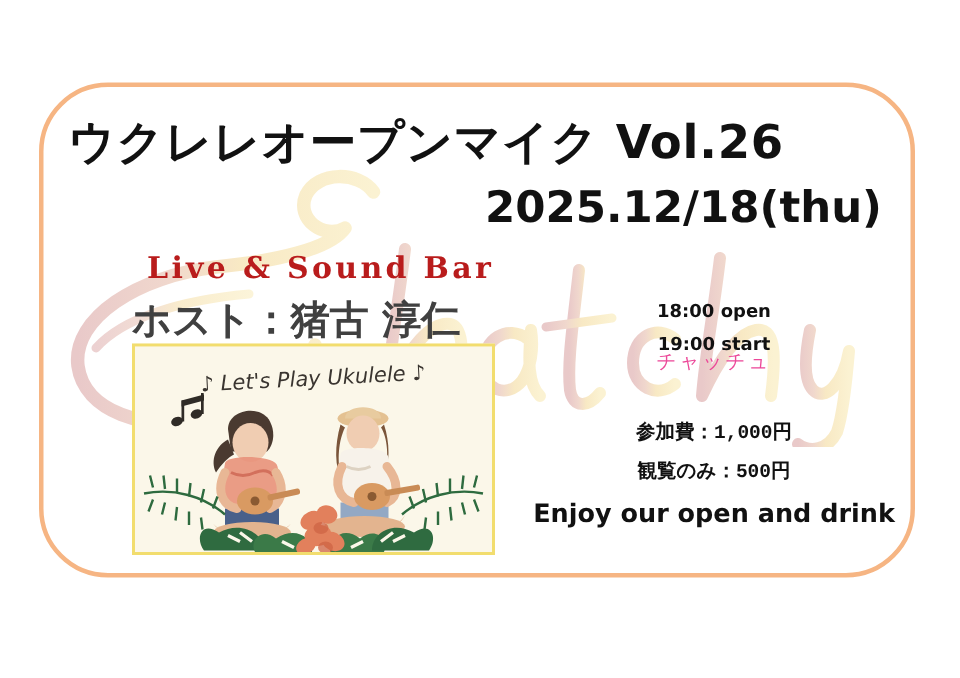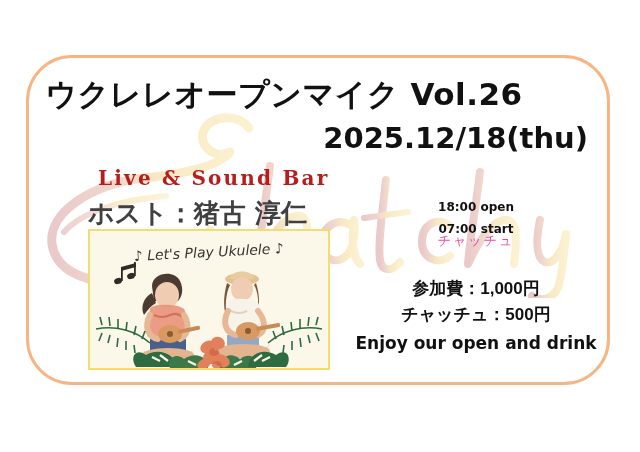--- a/index.html
+++ b/index.html
@@ -146,23 +146,23 @@
 
   #price-block {
     position: absolute;
     left: 340px;
     top: 276px;
     width: 272px;
     text-align: center;
     color: #111111;
   }
   #price-block .price-line {
-    font-family: Liberation Sans, sans-serif;
-    font-weight: 700;
-    font-size: 17px;
+    font-family: Liberation Mono, monospace;
+    font-weight: 700;
+    font-size: 13px;
     line-height: 26px;
     white-space: nowrap;
   }
   #price-block .tagline {
     font-family: "DejaVu Sans", sans-serif;
     font-weight: 700;
     font-size: 17px;
     line-height: 26px;
     margin-top: 2px;
     white-space: nowrap;
@@ -314,24 +314,24 @@
         <g fill="#cf6445" opacity="0.75">
           <ellipse cx="124" cy="121" rx="5" ry="4"></ellipse>
           <ellipse cx="127" cy="134" rx="5" ry="4"></ellipse>
         </g>
       </g>
     </svg>
   </div>
 
   <div id="time-block">
     <div>18:00 open</div>
-    <div>07:00 start</div>
+    <div>19:00 start</div>
   </div>
 
   <div id="brand-kana">チャッチュ</div>
 
   <div id="price-block">
     <div class="price-line">参加費：1,000円</div>
-    <div class="price-line">チャッチュ：500円</div>
+    <div class="price-line">観覧のみ：500円</div>
     <div class="tagline">Enjoy our open and drink</div>
   </div>
 
 </div>
 
 </body></html>

